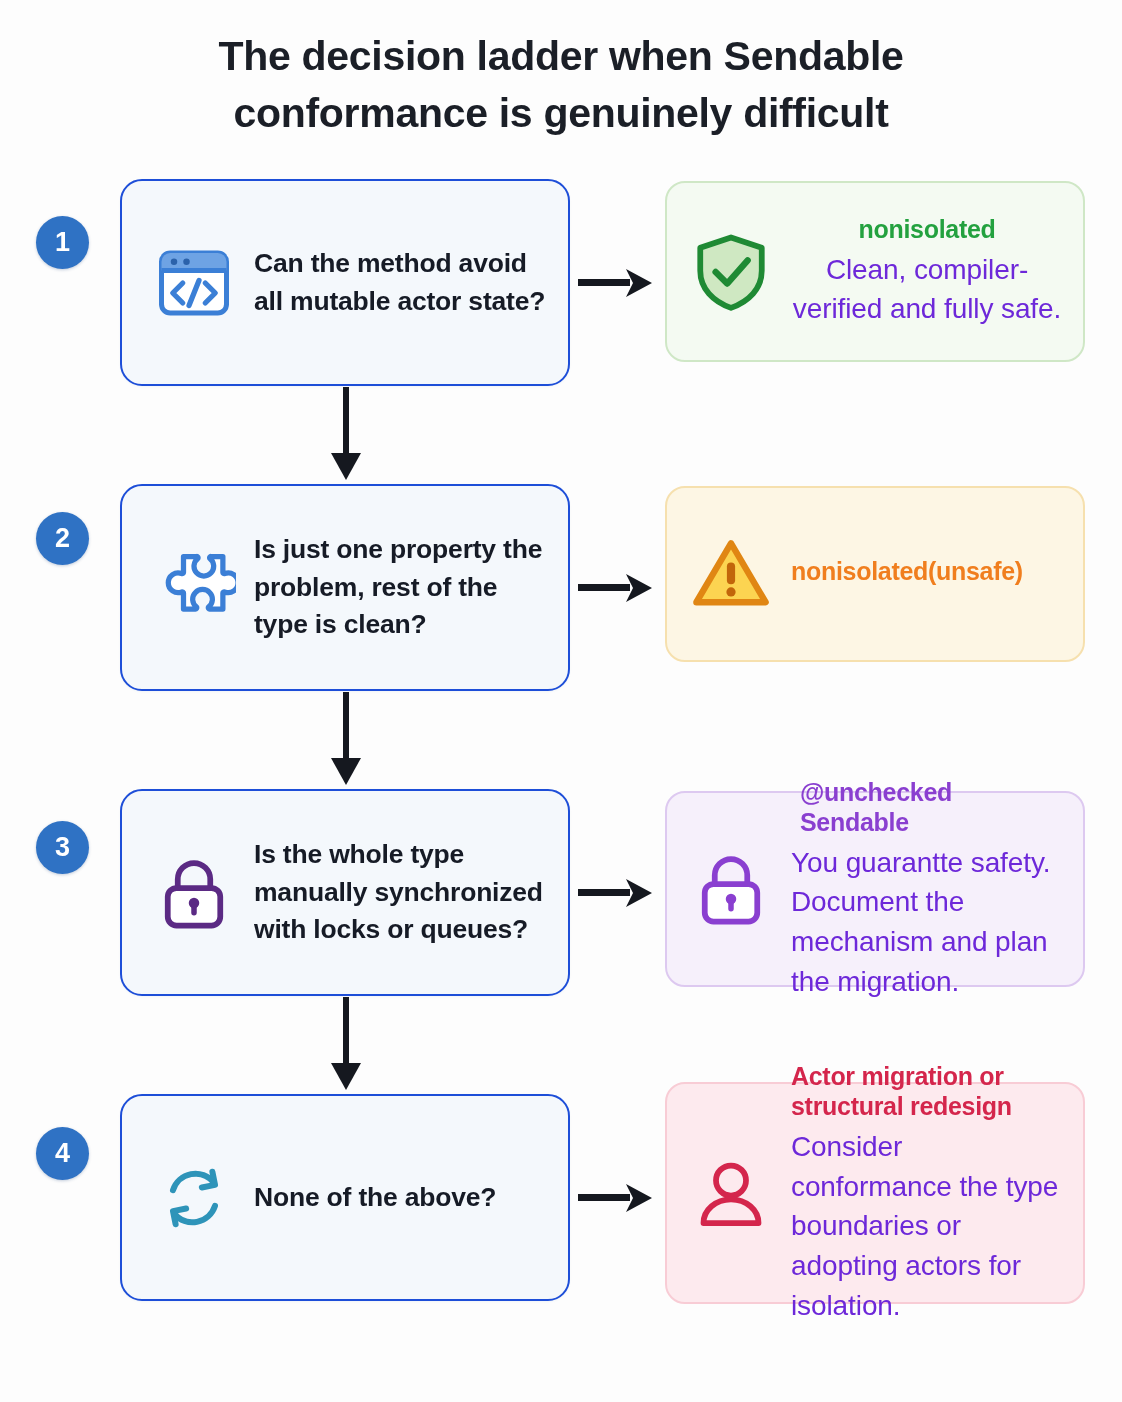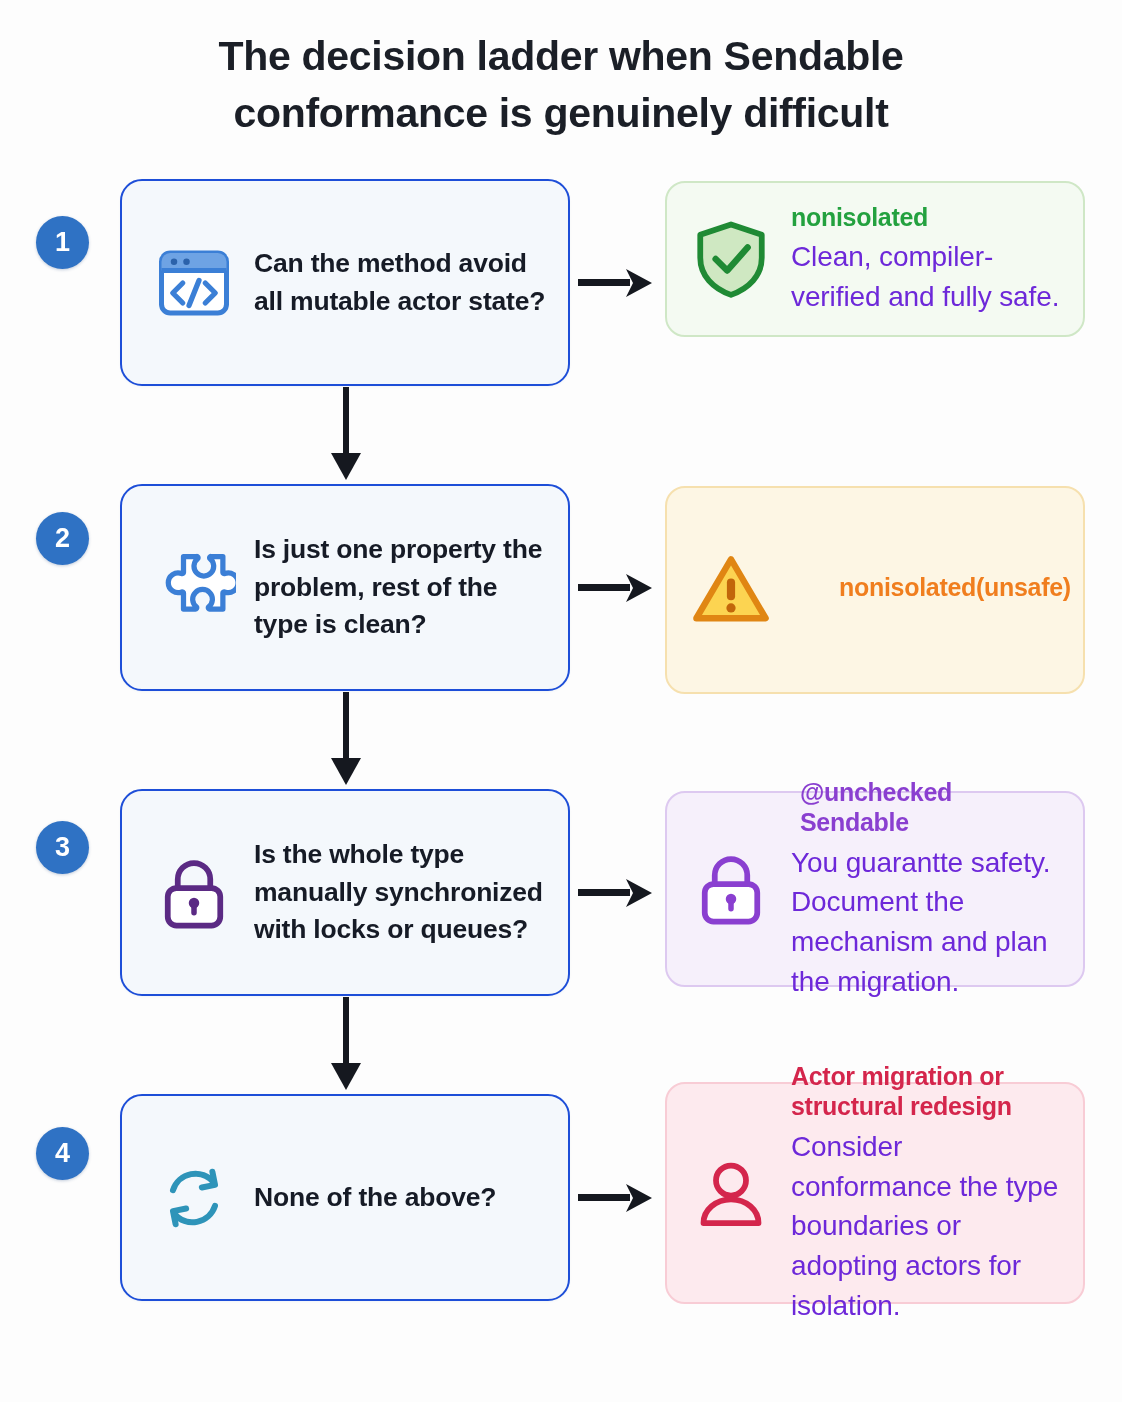--- a/index.html
+++ b/index.html
@@ -148,22 +148,22 @@
   .acard.violet { background:#f6f0fb; border-color:#ddc9f0; }
   .acard.rose   { background:#fdeaee; border-color:#f8ccd5; }
 
   .ahead.green  { color:#23a13f; }
   .ahead.amber  { color:#f07e1e; }
   .ahead.violet { color:#8a3fd0;margin-left:9px; }
   .ahead.rose   { color:#d4264c; }
 
   
   #row1 { }
-  .acard.r1 { top: 2px;  height: 156px; }
-  .acard.r2 { top: 2px;  height: 208px; gap: 48px; }
+  .acard.r1 { top: 2px;  height: 181px; text-align: center; }
+  .acard.r2 { top: 2px;  height: 176px; }
   .acard.r3 { top: 2px;  height: 196px; }
   .acard.r4 { top: -12px; height: 222px; }
 
   .badge.b1 { top: 37px; }
   .badge.b2 { top: 28px; }
   .badge.b3 { top: 32px; }
   .badge.b4 { top: 33px; }
 
   .arrow-v.v1 { top: 208px; }
   .arrow-v.v2 { top: 208px; }

